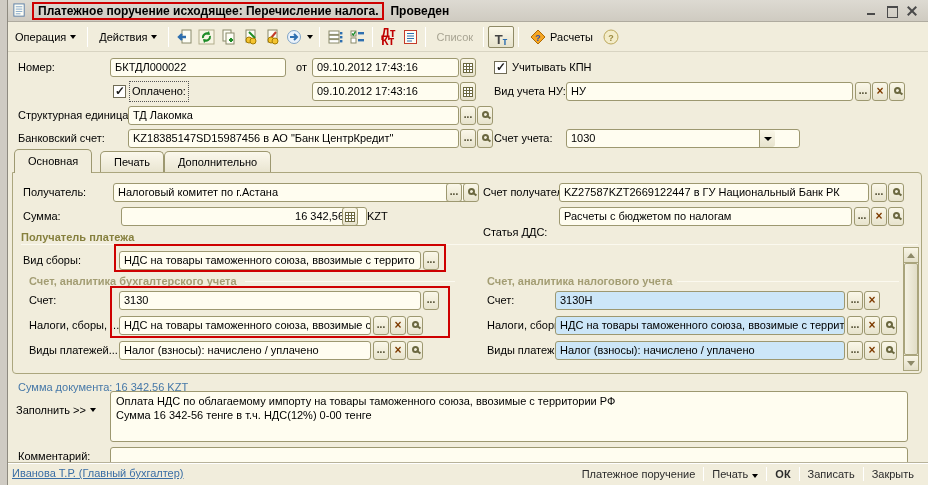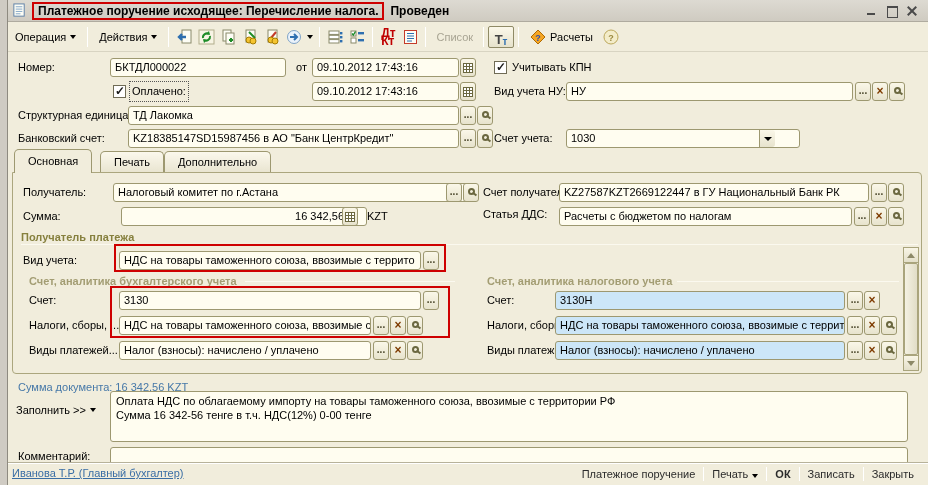--- a/index.html
+++ b/index.html
@@ -265,30 +265,30 @@
     <span class="lbl" style="left:470px;top:10px">Счет получателя:</span>
     <div class="inp" style="left:546px;top:10px;width:310px">KZ27587KZT2669122447 в ГУ Национальный Банк РК</div>
     <div class="sbtn" style="left:858px;top:10px">...</div>
     <div class="sbtn" style="left:875px;top:10px"><span class="mag"></span></div>
 
     <span class="lbl" style="left:10px;top:34px">Сумма:</span>
     <div class="inp num" style="left:108px;top:34px;width:246px">16 342,56</div>
     <div class="sbtn" style="left:329px;top:34px"><span class="gridico"></span></div>
     <span class="lbl" style="left:354px;top:34px">KZT</span>
 
-    <span class="lbl" style="left:470px;top:32px">Статья ДДС:</span>
+    <span class="lbl" style="left:470px;top:50px">Статья ДДС:</span>
     <div class="inp" style="left:546px;top:34px;width:293px">Расчеты с бюджетом по налогам</div>
     <div class="sbtn" style="left:841px;top:34px">...</div>
     <div class="sbtn x" style="left:858px;top:34px">×</div>
     <div class="sbtn" style="left:875px;top:34px"><span class="mag"></span></div>
 
     <span class="shead" style="left:8px;top:58px">Получатель платежа</span>
     <div class="gline" style="left:8px;top:71px;width:897px"></div>
 
-    <span class="lbl" style="left:10px;top:78px">Вид учета:</span>
+    <span class="lbl" style="left:10px;top:78px">Вид сборы:</span>
     <div class="inp" style="left:106px;top:78px;width:302px">НДС на товары таможенного союза, ввозимые с террито</div>
     <div class="sbtn" style="left:410px;top:78px">...</div>
 
     <span class="ghead" style="left:16px;top:102px">Счет, аналитика бухгалтерского учета</span>
     <div class="gline" style="left:232px;top:108px;width:210px"></div>
     <span class="ghead" style="left:474px;top:102px">Счет, аналитика налогового учета</span>
     <div class="gline" style="left:664px;top:108px;width:222px"></div>
 
     <span class="lbl" style="left:16px;top:118px">Счет:</span>
     <div class="inp" style="left:106px;top:118px;width:302px">3130</div>

